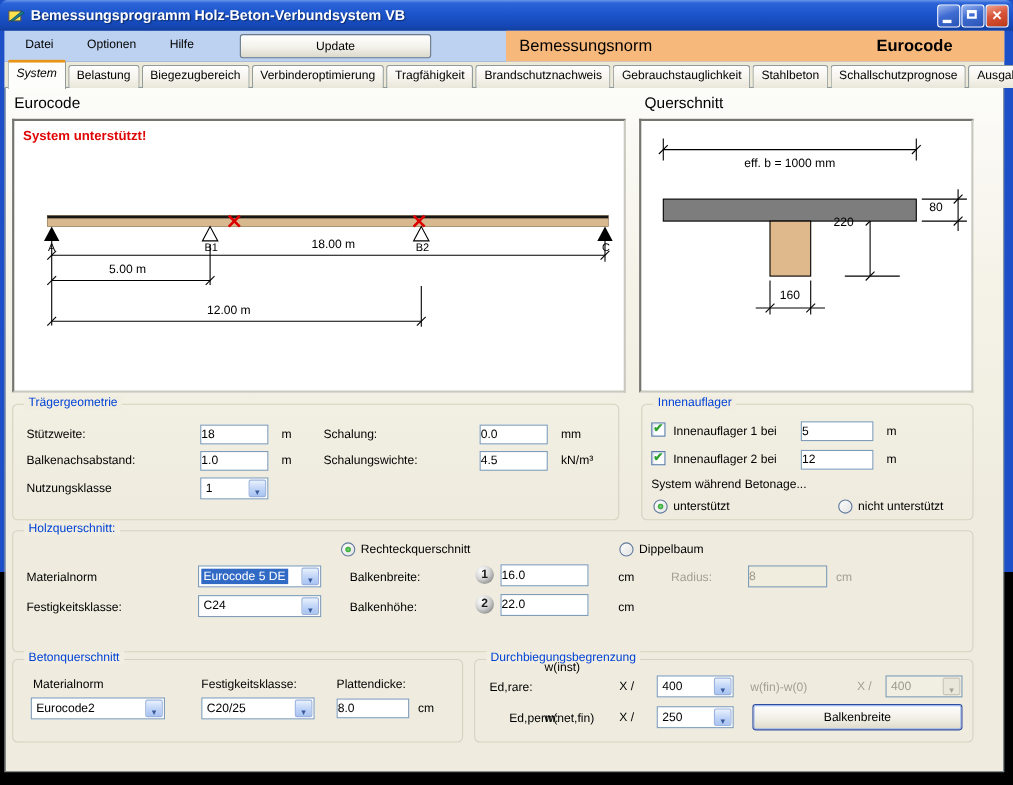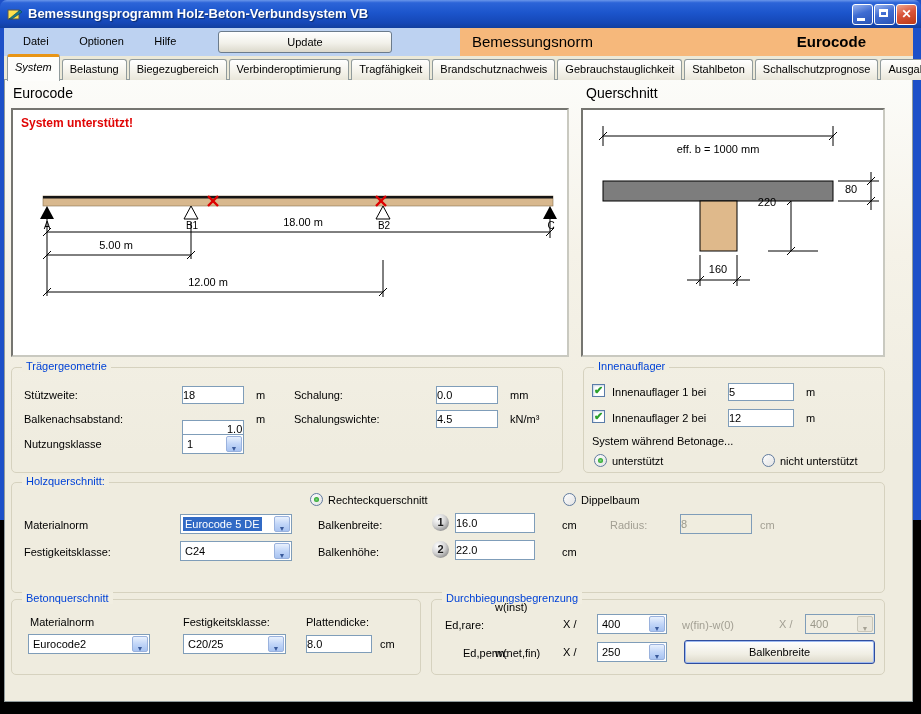--- a/index.html
+++ b/index.html
@@ -201,21 +201,21 @@
       <div class="dlab" style="left:166px;top:86px;width:36px">220</div>
       <div class="dlab" style="left:110px;top:153px;width:50px">160</div>
     </div>
 
     <div class="grp" style="left:6px;top:287px;width:552px;height:106px">
       <span class="gt">Trägergeometrie</span>
       <span class="lb" style="left:12px;top:21px">Stützweite:</span>
       <input class="tb" style="left: 170px; top: 18px; width: 62px;" readonly="" value="18">
       <span class="lb" style="left:244px;top:21px">m</span>
       <span class="lb" style="left:12px;top:45px">Balkenachsabstand:</span>
-      <input class="tb" style="left: 170px; top: 52px; width: 62px; padding-left: 44px;" readonly="" value="1.0">
+      <input class="tb" style="left: 170px; top: 42px; width: 62px;" readonly="" value="1.0">
       <span class="lb" style="left:244px;top:45px">m</span>
       <span class="lb" style="left:12px;top:70px">Nutzungsklasse</span>
       <div class="dd" style="left:170px;top:66px;width:62px">
         <span class="val">1</span>
         <span class="btn"><span>▼</span></span>
       </div>
       <span class="lb" style="left:282px;top:21px">Schalung:</span>
       <input class="tb" style="left: 424px; top: 18px; width: 62px;" readonly="" value="0.0">
       <span class="lb" style="left:498px;top:21px">mm</span>
       <span class="lb" style="left:282px;top:45px">Schalungswichte:</span>

